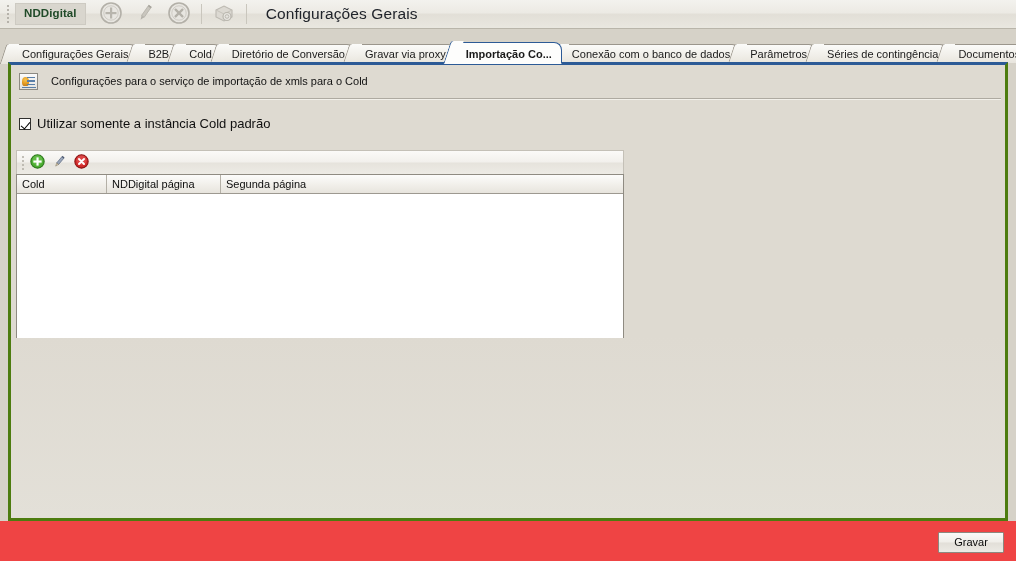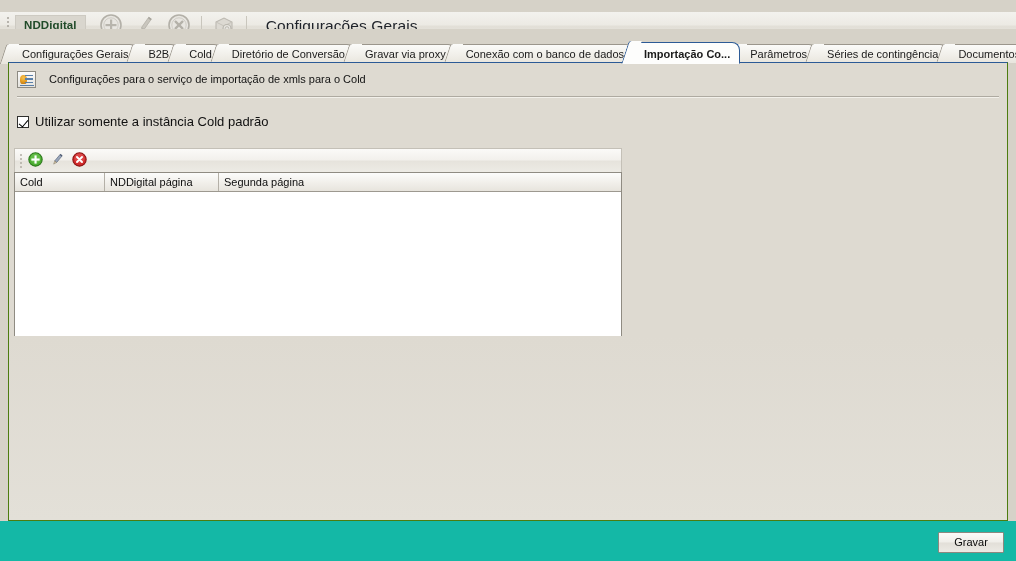--- a/index.html
+++ b/index.html
@@ -11,21 +11,21 @@
   }
   body {
     background: #d6d2c8;
     font-size: 11px;
     color: #000;
   }
 
   
   .titlebar {
     position: absolute;
-    left: 0; top: 12px; width: 1016px; height: 29px;
+    left: 0; top: 0; width: 1016px; height: 29px;
     background: linear-gradient(to bottom, #f3f2ee 0%, #eceae4 45%, #e2dfd7 52%, #e9e7e0 100%);
     border-bottom: 1px solid #b9b5aa;
     display: flex;
     align-items: center;
   }
   .tb-grip {
     width: 9px; height: 22px;
     margin-left: 3px;
     display: flex; flex-direction: column; justify-content: center; align-items: center;
     gap: 2px;
@@ -125,21 +125,21 @@
     display: flex; align-items: center; justify-content: center;
     background: transparent; border: 0;
   }
 
   
   .panel {
     position: absolute;
     left: 8px; top: 62px;
     width: 1000px; height: 459px;
     background: #d8d4cb;
-    border: 1px solid #4d7c0f;
+    border: 3px solid #4d7c0f;
     border-top-color: #2c5a96;
   }
   .panel-inner {
     position:absolute; inset:0;
     background: linear-gradient(to bottom, #dedad1 0%, #dedad1 60%, #e3e0d8 100%);
   }
 
   .desc-row {
     position: absolute;
     left: 0; top: 0; width: 100%; height: 32px;
@@ -238,21 +238,21 @@
     overflow: hidden;
     white-space: nowrap;
   }
   .gh:last-child { border-right: none; }
   .grid-body { background:#fff; height: 144px; }
 
   
   .footer {
     position: absolute;
     left: 0; top: 521px; width: 1016px; height: 40px;
-    background: #14b8a6;
+    background: #ef4444;
   }
   .btn-gravar {
     position: absolute;
     right: 12px; top: 11px;
     width: 66px; height: 21px;
     font-size: 11px;
     font-family: "Liberation Sans", sans-serif;
     color: #0a0a0a;
     background: linear-gradient(to bottom, #fafaf8 0%, #f0eee9 48%, #e2dfd8 52%, #eceae4 100%);
     border: 1px solid #8c887f;
@@ -329,22 +329,22 @@
   <div class="title-text">Configurações Gerais</div>
 </div>
 
 <div class="tabstrip">
   <div class="tabs">
     <div class="tab"><span>Configurações Gerais</span></div>
     <div class="tab"><span>B2B</span></div>
     <div class="tab"><span>Cold</span></div>
     <div class="tab"><span>Diretório de Conversão</span></div>
     <div class="tab"><span>Gravar via proxy</span></div>
+    <div class="tab active"><span>Importação Co...</span></div>
     <div class="tab"><span>Conexão com o banco de dados</span></div>
-    <div class="tab active"><span>Importação Co...</span></div>
     <div class="tab"><span>Parâmetros</span></div>
     <div class="tab"><span>Séries de contingência</span></div>
     <div class="tab"><span>Documentos de</span></div>
   </div>
 
   <div class="tab-scroll">
     <button class="tab-arrow">
       <svg width="9" height="11" viewBox="0 0 9 11" aria-hidden="true">
           <polygon points="7,1 7,10 1,5.5" fill="#3a3a38"></polygon>
         </svg>

